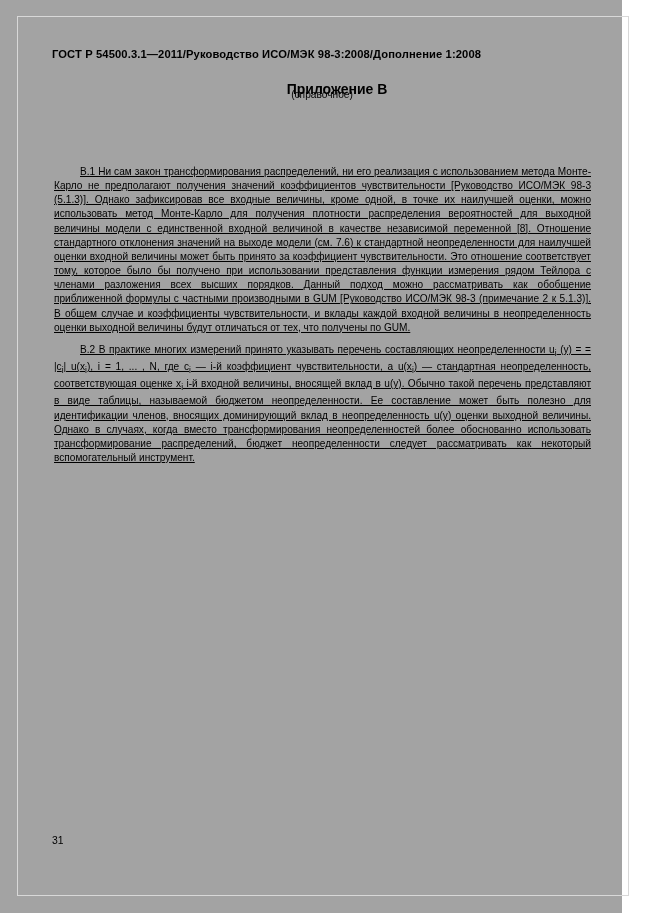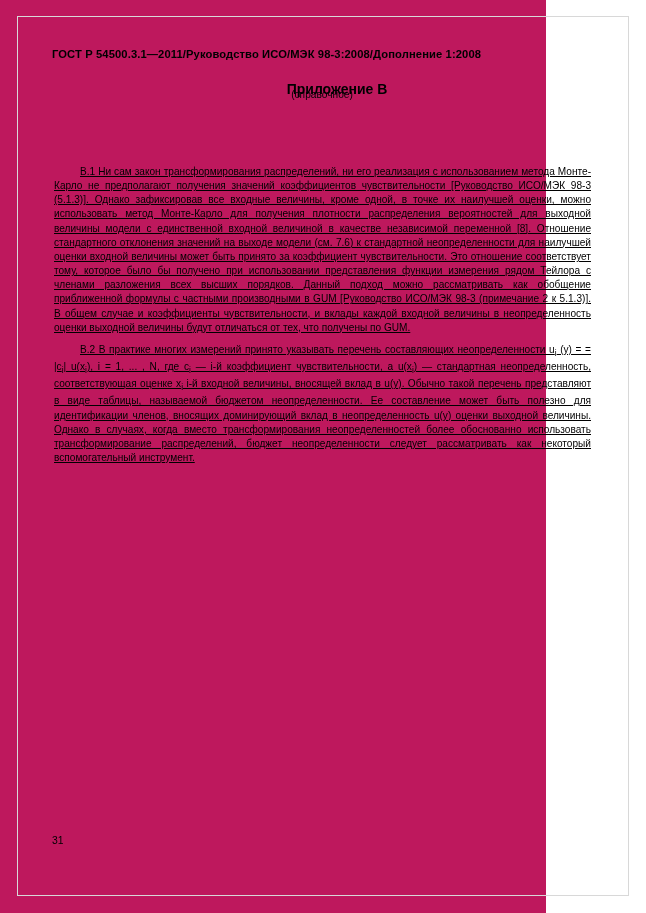--- a/index.html
+++ b/index.html
@@ -12,23 +12,23 @@
     background: #ffffff;
     font-family: "Liberation Sans", sans-serif;
     color: #000000;
     position: relative;
     overflow: hidden;
   }
   .page {
     position: absolute;
     left: 0;
     top: 0;
-    width: 546px;
+    width: 622px;
     height: 913px;
-    background: #be185d;
+    background: #a3a3a3;
   }
   .page-border {
     position: absolute;
     left: 17px;
     top: 16px;
     width: 612px;
     height: 880px;
     border: 1px solid #d8d8d8;
     box-sizing: border-box;
   }

